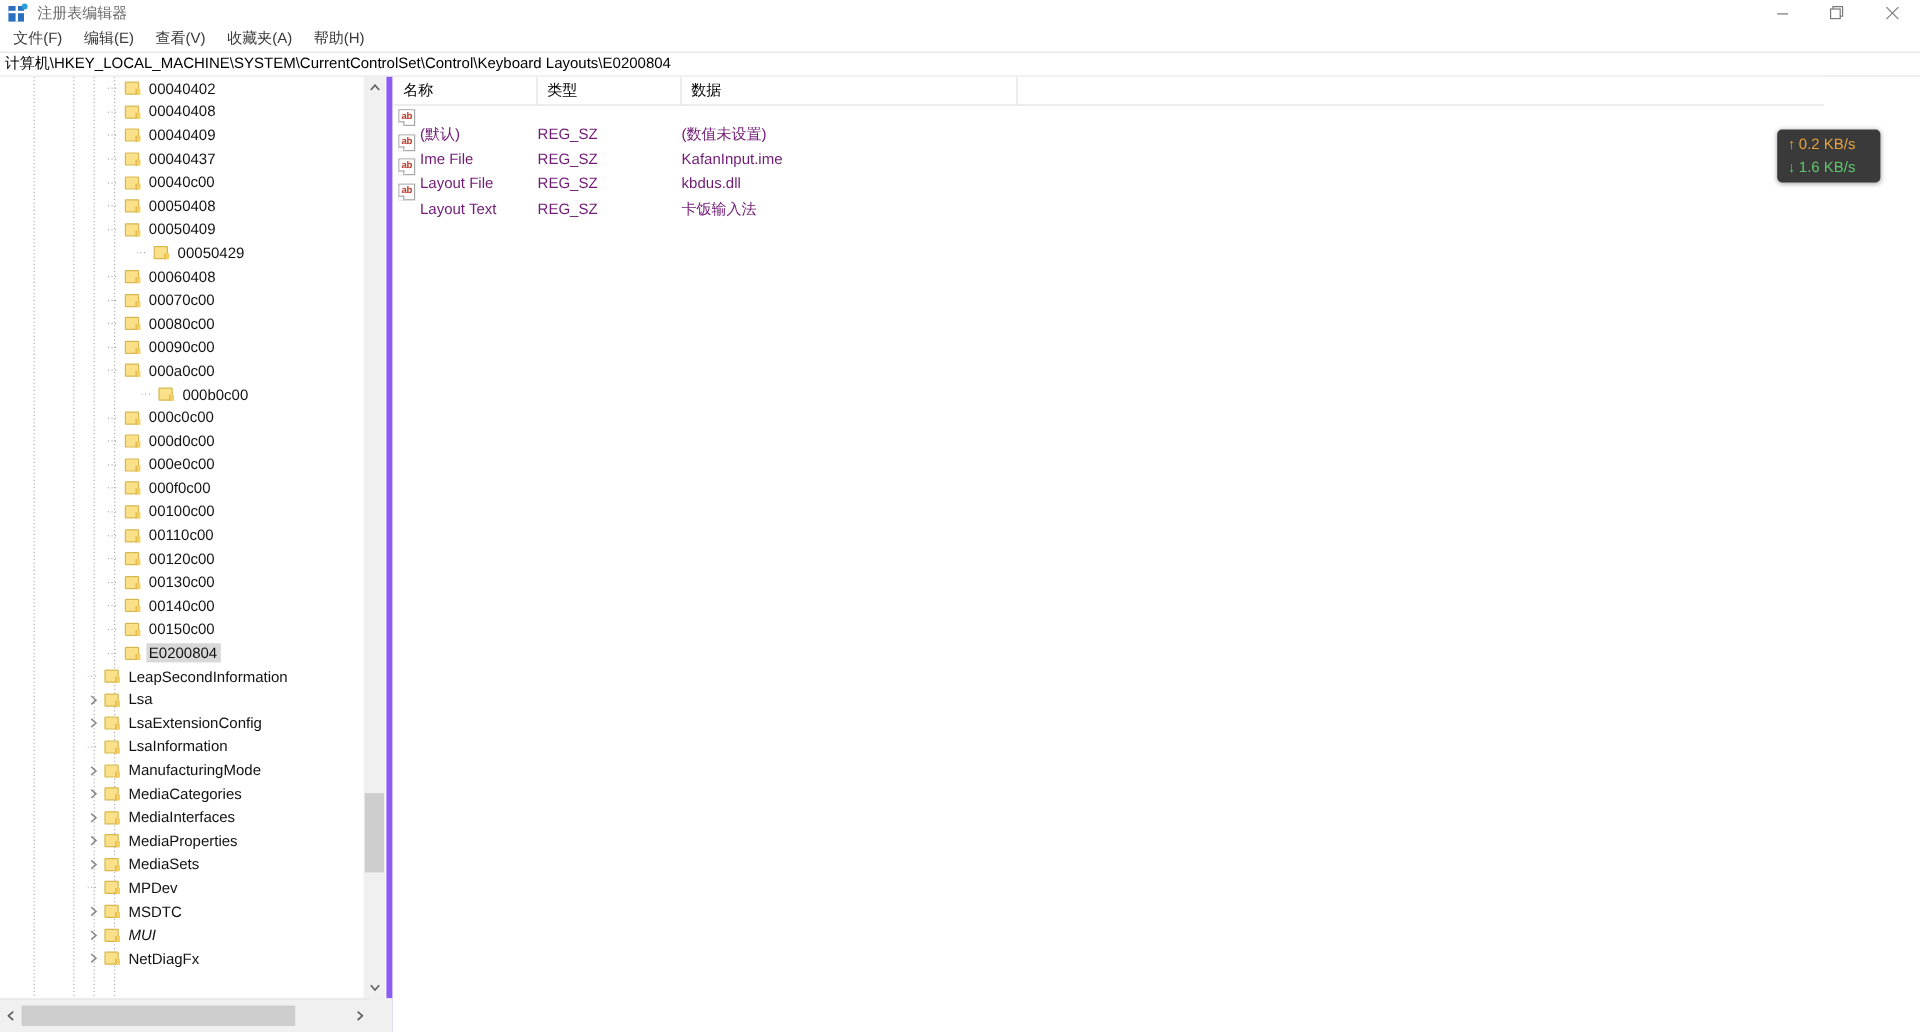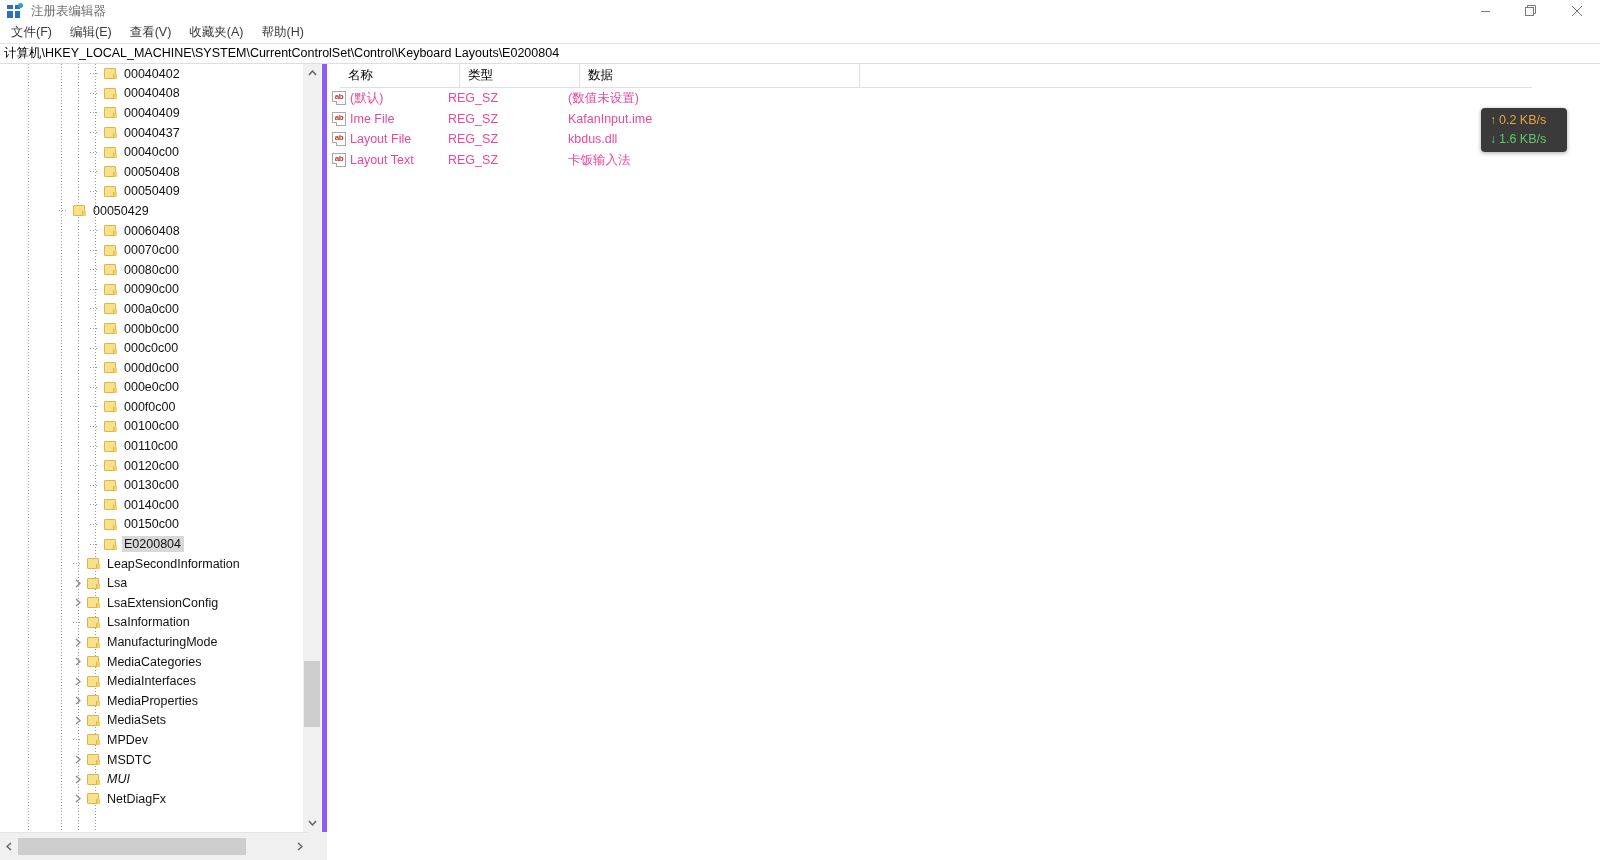--- a/index.html
+++ b/index.html
@@ -268,21 +268,21 @@
 
   
   #values-pane {
     position: absolute;
     left: 328px; top: 0;
     width: 1272px; height: 796px;
     background: #ffffff;
   }
   #values-header {
     position: absolute;
-    left: 12px; top: 0;
+    left: 0; top: 0;
     width: 1192px; height: 24px;
     background: #ffffff;
     border-bottom: 1px solid #e0e0e0;
     box-sizing: border-box;
   }
   .col-head {
     position: absolute;
     top: 0; height: 23px;
     line-height: 23px;
     font-size: 12.5px;
@@ -331,24 +331,24 @@
     position: absolute;
     left: 0px; bottom: 0px;
     width: 5px; height: 4px;
     background: #ffffff;
     border-right: 1px solid #a8a8a8;
     border-top: 1px solid #a8a8a8;
     box-sizing: border-box;
   }
   .cell {
     position: absolute;
-    top: 0; height: 20.6px;
+    top: 14px; height: 20.6px;
     line-height: 20.6px;
     font-size: 12.5px;
-    color: #ec4899;
+    color: #701a75;
     white-space: nowrap;
     overflow: hidden;
   }
   .cell.c-name { left: 22px; }
   .cell.c-type { left: 120px; }
   .cell.c-data { left: 240px; }
 
   
   #net-overlay {
     position: absolute;
@@ -476,21 +476,21 @@
             <div class="tree-label">00050408</div>
           </div>
           <div class="tree-row" style="padding-left: 88px;">
             <div class="stub"></div>
             <div class="folder">
               <div class="body"></div>
               <div class="tab"></div>
             </div>
             <div class="tree-label">00050409</div>
           </div>
-          <div class="tree-row" style="padding-left: 57px; text-align: right;">
+          <div class="tree-row" style="padding-left: 112px; text-align: right;">
             <div class="stub"></div>
             <div class="folder">
               <div class="body"></div>
               <div class="tab"></div>
             </div>
             <div class="tree-label">00050429</div>
           </div>
           <div class="tree-row" style="padding-left: 88px;">
             <div class="stub"></div>
             <div class="folder">
@@ -524,21 +524,21 @@
             <div class="tree-label">00090c00</div>
           </div>
           <div class="tree-row" style="padding-left: 88px;">
             <div class="stub"></div>
             <div class="folder">
               <div class="body"></div>
               <div class="tab"></div>
             </div>
             <div class="tree-label">000a0c00</div>
           </div>
-          <div class="tree-row" style="padding-left: 88px;">
+          <div class="tree-row" style="padding-left: 88px; margin-left: 28px;">
             <div class="stub"></div>
             <div class="folder">
               <div class="body"></div>
               <div class="tab"></div>
             </div>
             <div class="tree-label">000b0c00</div>
           </div>
           <div class="tree-row" style="padding-left: 88px;">
             <div class="stub"></div>
             <div class="folder">

